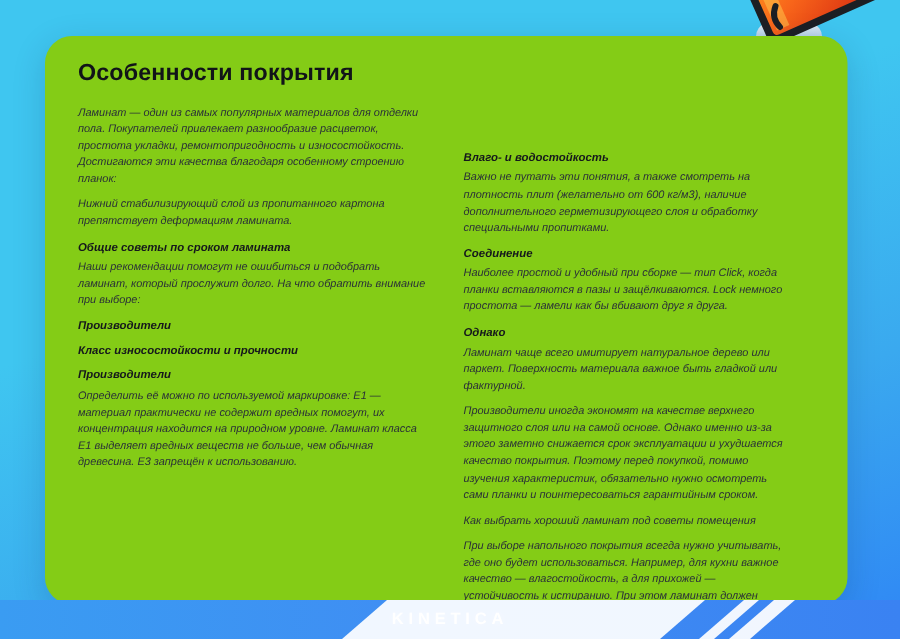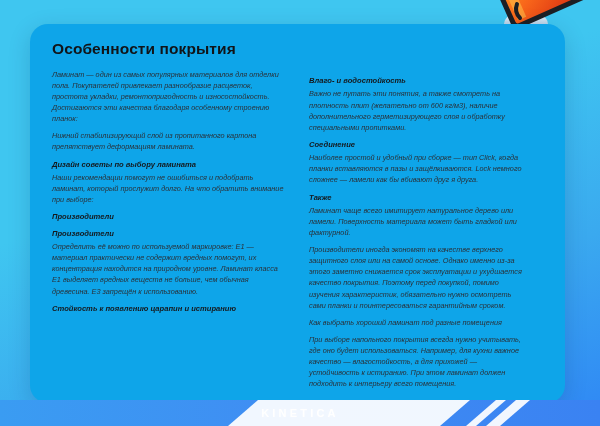--- a/index.html
+++ b/index.html
@@ -11,35 +11,35 @@
 
   
   #deco-topright{
     position:absolute;top:-26px;right:6px;width:120px;height:78px;
     pointer-events:none;
   }
 
   
   #card{
     position:absolute;left:30px;top:24px;width:535px;height:379px;
-    background:#0ea5e9;border-radius:18px;
+    background:#84cc16;border-radius:18px;
     box-shadow:0 6px 22px rgba(0,40,90,.18);
     box-sizing:border-box;
     padding:16px 20px 10px 22px;
     overflow:hidden;
   }
 
   #page-title{
     font-size:15.5px;font-weight:bold;color:#111418;
     letter-spacing:.1px;margin:0 0 11px 0;
   }
 
   #columns{display:flex;gap:22px;align-items:flex-start;font-style:italic;}
   .col{width:235px;}
-  .col.right{width:215px;}
+  .col.right{width:215px;margin-top:24px;}
 
   h3.sec{
     font-size:7.6px;font-weight:bold;color:#15181c;
     margin:7px 0 3px 0;line-height:1.25;
   }
   p.para{
     font-size:7.3px;color:#2a3038;line-height:1.52;
     margin:0 0 6px 0;
   }
   p.para:last-child{margin-bottom:0;}
@@ -88,36 +88,36 @@
 </svg>
 
 <div id="card">
 
   <h1 id="page-title">Особенности покрытия</h1>
 
   <div id="columns">
     <div class="col left">
         <p class="para">Ламинат — один из самых популярных материалов для отделки пола. Покупателей привлекает разнообразие расцветок, простота укладки, ремонтопригодность и износостойкость. Достигаются эти качества благодаря особенному строению планок:</p>
         <p class="para">Нижний стабилизирующий слой из пропитанного картона препятствует деформациям ламината.</p>
-        <h3 class="sec">Дизайн советы по выбору ламината</h3>
+        <h3 class="sec">Общие советы по сроком ламината</h3>
         <p class="para">Наши рекомендации помогут не ошибиться и подобрать ламинат, который прослужит долго. На что обратить внимание при выборе:</p>
         <h3 class="sec">Производители</h3>
+        <h3 class="sec">Класс износостойкости и прочности</h3>
         <h3 class="sec">Производители</h3>
         <p class="para">Определить её можно по используемой маркировке: Е1 — материал практически не содержит вредных помогут, их концентрация находится на природном уровне. Ламинат класса Е1 выделяет вредных веществ не больше, чем обычная древесина. Е3 запрещён к использованию.</p>
-        <h3 class="sec">Стойкость к появлению царапин и истиранию</h3>
       </div>
     <div class="col right">
         <h3 class="sec">Влаго- и водостойкость</h3>
         <p class="para">Важно не путать эти понятия, а также смотреть на плотность плит (желательно от 600 кг/м3), наличие дополнительного герметизирующего слоя и обработку специальными пропитками.</p>
         <h3 class="sec">Соединение</h3>
-        <p class="para">Наиболее простой и удобный при сборке — тип Click, когда планки вставляются в пазы и защёлкиваются. Lock немного сложнее — ламели как бы вбивают друг я друга.</p>
-        <h3 class="sec">Также</h3>
-        <p class="para">Ламинат чаще всего имитирует натуральное дерево или ламели. Поверхность материала может быть гладкой или фактурной.</p>
+        <p class="para">Наиболее простой и удобный при сборке — тип Click, когда планки вставляются в пазы и защёлкиваются. Lock немного простота — ламели как бы вбивают друг я друга.</p>
+        <h3 class="sec">Однако</h3>
+        <p class="para">Ламинат чаще всего имитирует натуральное дерево или паркет. Поверхность материала важное быть гладкой или фактурной.</p>
         <p class="para">Производители иногда экономят на качестве верхнего защитного слоя или на самой основе. Однако именно из-за этого заметно снижается срок эксплуатации и ухудшается качество покрытия. Поэтому перед покупкой, помимо изучения характеристик, обязательно нужно осмотреть сами планки и поинтересоваться гарантийным сроком.</p>
-        <p class="para">Как выбрать хороший ламинат под разные помещения</p>
+        <p class="para">Как выбрать хороший ламинат под советы помещения</p>
         <p class="para">При выборе напольного покрытия всегда нужно учитывать, где оно будет использоваться. Например, для кухни важное качество — влагостойкость, а для прихожей — устойчивость к истиранию. При этом ламинат должен подходить к интерьеру всего помещения.</p>
       </div>
   </div>
 
 </div>
 
 <div id="footer">
   <div class="bg"></div>
   <svg width="600" height="26" viewBox="0 0 600 26" style="position:absolute;inset:0;z-index:2;">
     <polygon points="228,26 258,0 470,0 440,26" fill="#ffffff" opacity="0.93"></polygon>

